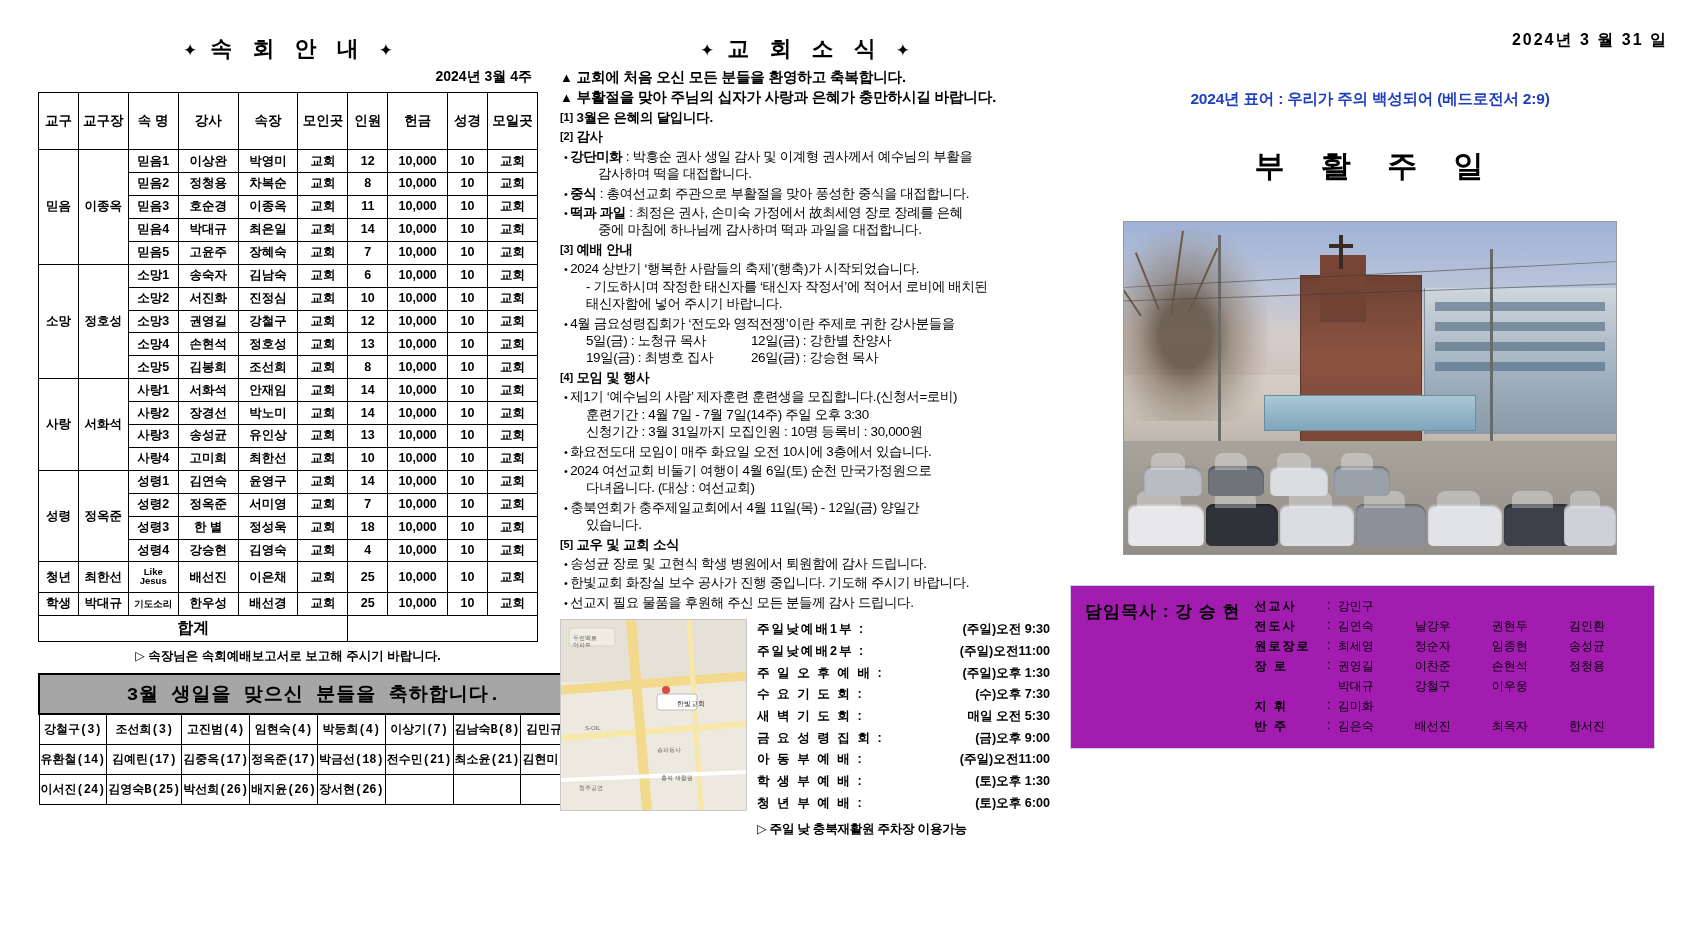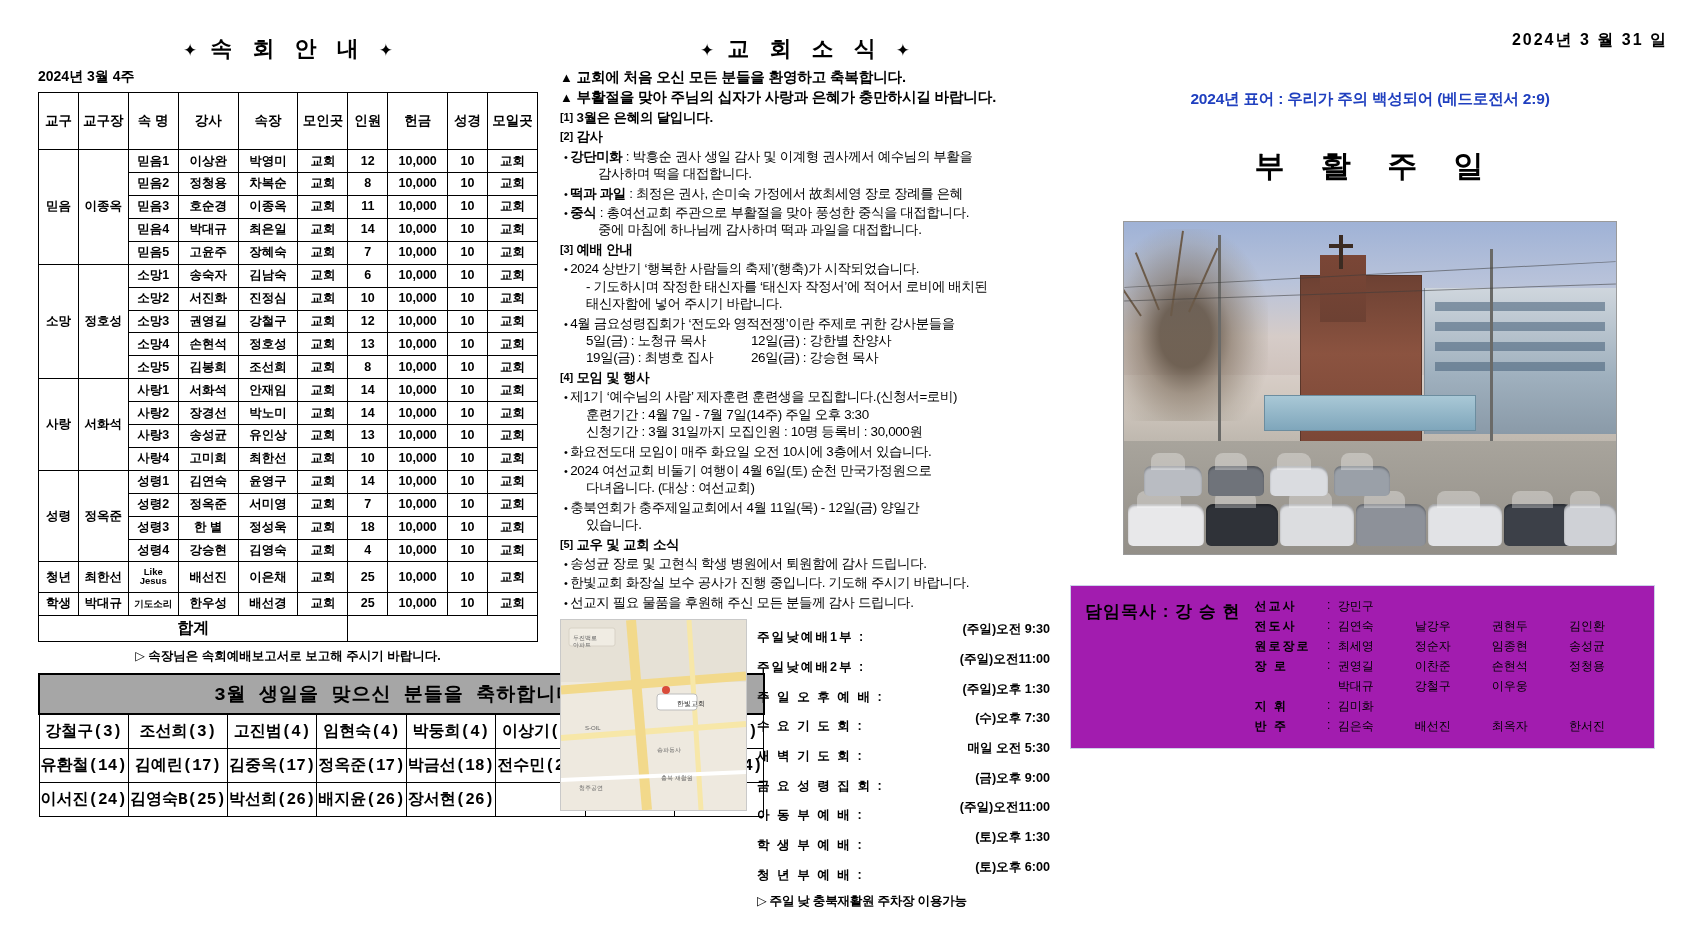--- a/index.html
+++ b/index.html
@@ -17,21 +17,21 @@
   .col-left{position:absolute;left:38px;top:22px;width:500px;}
   .col-mid{position:absolute;left:560px;top:22px;width:490px;}
   .col-right{position:absolute;left:1060px;top:22px;width:620px;}
 
   
   .sec-title{
     text-align:center;font-weight:bold;font-size:22px;letter-spacing:7px;
     margin:12px 0 4px 0;white-space:nowrap;
   }
   .sec-title .sp{font-size:17px;letter-spacing:0;}
-  .date-right{text-align:left;font-weight:bold;font-size:14px;margin:2px 6px 6px 0;}
+  .date-right{text-align:right;font-weight:bold;font-size:14px;margin:2px 6px 6px 0;}
 
   
   table.grid{border-collapse:collapse;width:100%;}
   table.grid td,table.grid th{
     border:1px solid #000;
     text-align:center;
     font-size:12.5px;
     font-weight:bold;
     padding:4.4px 1px;
     line-height:1.05;
@@ -48,21 +48,21 @@
   .c-money{width:12%;}
   .c-bible{width:8%;}
   .c-place2{width:10%;}
   .tiny2{font-size:9.5px;line-height:1.0;display:inline-block;}
   .note-line{
     text-align:center;font-size:12.5px;font-weight:bold;margin:6px 0 8px 0;
   }
 
   
   table.bday{border-collapse:collapse;width:100%;margin-top:2px;font-family:Liberation Mono, monospace;}
-  table.bday td{border:1px solid #000;font-size:16px;font-weight:bold;
+  table.bday td{border:1px solid #000;font-size:12px;font-weight:bold;
     text-align:center;padding:6px 1px;white-space:nowrap;}
   table.bday td.bhead{
     background:#a6a6a6;font-size:19px;padding:6px 0;letter-spacing:1px;
     border:2px solid #000;
   }
 
   
   .news{font-size:13.4px;line-height:1.30;}
   .news .hl{font-weight:bold;font-size:14.6px;margin:1px 0 1px 0;letter-spacing:-0.2px;}
   .news .hl .tri{font-size:13px;}
@@ -75,21 +75,21 @@
   .news b{font-weight:bold;}
 
   
   .sched-wrap{display:flex;margin-top:8px;gap:10px;}
   .mapbox{
     width:185px;height:190px;border:1px solid #c9c9c9;position:relative;overflow:hidden;
     background:#ece7dc;flex:none;
   }
   .sched{flex:1;font-size:12.6px;font-weight:bold;}
   .sched .row{display:flex;justify-content:space-between;line-height:1.72;white-space:nowrap;}
-  .sched .lbl{letter-spacing:2px;margin-top:8px;}
+  .sched .lbl{letter-spacing:2px;}
   .sched .val{text-align:right;min-width:108px;}
   .sched .foot{margin-top:7px;font-size:12.6px;font-weight:bold;letter-spacing:-0.3px;}
 
   
   .r-date{text-align:right;font-weight:bold;font-size:16px;letter-spacing:2px;margin:8px 12px 0 0;}
   .r-motto{text-align:center;font-weight:bold;font-size:15.5px;color:#1f3fbf;margin:38px 0 0 0;letter-spacing:-0.2px;}
   .r-big{text-align:center;font-weight:bold;font-size:30px;letter-spacing:14px;margin:36px 0 0 12px;}
 
   .photo{
     position:relative;margin:34px auto 0 auto;width:492px;height:332px;
@@ -446,22 +446,22 @@
       <div class="num">
         <span class="br">[1]</span> <span>3월은 은혜의 달입니다.</span>
       </div>
 
       <div class="num">
         <span class="br">[2]</span> <span>감사</span>
       </div>
       <div id="thanks-list">
           <div class="bullet"><b>강단미화</b> : 박흥순 권사 생일 감사 및 이계형 권사께서 예수님의 부활을</div>
           <div class="sub2">감사하며 떡을 대접합니다.</div>
+          <div class="bullet"><b>중식</b> : 총여선교회 주관으로 부활절을 맞아 풍성한 중식을 대접합니다.</div>
           <div class="bullet"><b>떡과 과일</b> : 최정은 권사, 손미숙 가정에서 故최세영 장로 장례를 은혜</div>
-          <div class="bullet"><b>중식</b> : 총여선교회 주관으로 부활절을 맞아 풍성한 중식을 대접합니다.</div>
           <div class="sub2">중에 마침에 하나님께 감사하며 떡과 과일을 대접합니다.</div>
         </div>
 
       <div class="num">
         <span class="br">[3]</span> <span>예배 안내</span>
       </div>
       <div id="worship-list">
           <div class="bullet">2024 상반기 ‘행복한 사람들의 축제’(행축)가 시작되었습니다.</div>
           <div class="sub">- 기도하시며 작정한 태신자를 ‘태신자 작정서’에 적어서 로비에 배치된</div>
           <div class="sub">태신자함에 넣어 주시기 바랍니다.</div>

